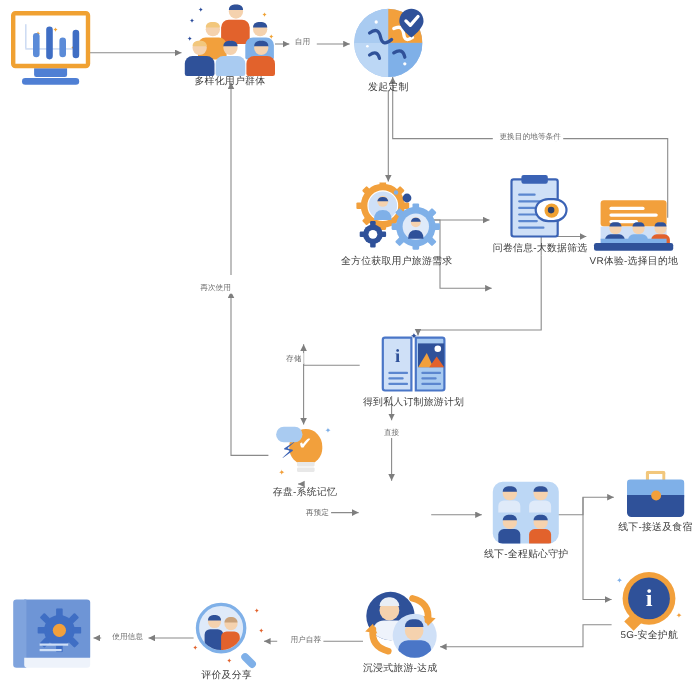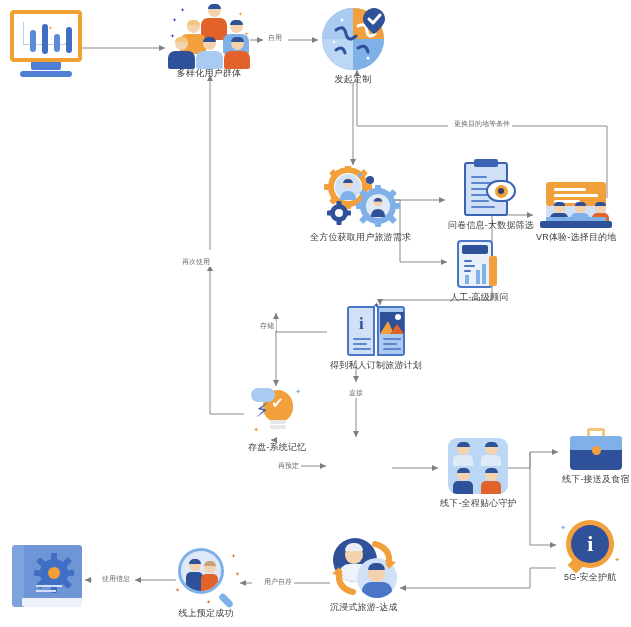--- a/index.html
+++ b/index.html
@@ -330,35 +330,20 @@
         <div class="eye">
             <div class="iris">
               <div class="pupil"></div>
             </div>
           </div>
       </div>
     </div>
     <div class="cap">问卷信息-大数据筛选</div>
   </div>
 
-  <div class="node" style="left:450px;top:240px;">
-    <div class="art" style="padding-right:8px;">
-      <div class="phone">
-        <div class="phone-top"></div>
-        <div class="ph-side"></div>
-        <div class="line-s" style="left:5px;top:18px;width:8px;background:#4a76c7;"></div>
-        <div class="line-s" style="left:5px;top:23px;width:11px;background:#4a76c7;"></div>
-        <div class="line-s" style="left:5px;top:28px;width:7px;background:#4a76c7;"></div>
-        <div style="position:absolute;left:17px;bottom:2px;width:4px;height:14px;background:#7fb0e8;"></div>
-        <div style="position:absolute;left:23px;bottom:2px;width:4px;height:20px;background:#7fb0e8;"></div>
-        <div style="position:absolute;left:6px;bottom:2px;width:4px;height:9px;background:#7fb0e8;"></div>
-      </div>
-    </div>
-    <div class="cap">人工-高级顾问</div>
-  </div>
 
   <div class="node" style="left:536px;top:182px;">
     <div class="art vr">
       <div class="vr-screen">
         <div class="vr-sl" style="left:8px;top:6px;width:32px;"></div>
         <div class="vr-sl" style="left:8px;top:12px;width:44px;"></div>
         <div class="vr-sl" style="left:8px;top:18px;width:26px;"></div>
       </div>
       <div style="position:absolute;left:6px;top:24px;width:60px;height:12px;background:#cfe0f7;"></div>
 
@@ -504,21 +489,21 @@
           <div style="width:12px;height:5px;background:#caa27a;border-radius:6px 6px 0 0;margin:-12px auto 0;"></div>
           <div style="width:17px;height:20px;background:#e2622c;border-radius:5px 5px 0 0;margin-top:8px;"></div>
         </div>
       </div>
       <div class="mag-h"></div>
       <span style="position:absolute;left:-3px;top:38px;color:#e2622c;font-size:6px;">✦</span>
       <span style="position:absolute;right:-2px;top:4px;color:#e2622c;font-size:6px;">✦</span>
       <span style="position:absolute;right:-6px;top:22px;color:#e2622c;font-size:6px;">✦</span>
       <span style="position:absolute;left:28px;top:50px;color:#e2622c;font-size:6px;">✦</span>
     </div>
-    <div class="cap">线上预定成功</div>
+    <div class="cap">评价及分享</div>
   </div>
 
   <div class="node" style="left:12px;top:545px;">
     <div class="art gbook">
       <div class="gb-face"></div>
       <div class="gb-spine"></div>
       <div class="gb-pages"></div>
       <svg width="40" height="40" style="position:absolute;left:22px;top:8px;">
         <g fill="#3f6ec4">
           <circle cx="20" cy="20" r="14"></circle>

